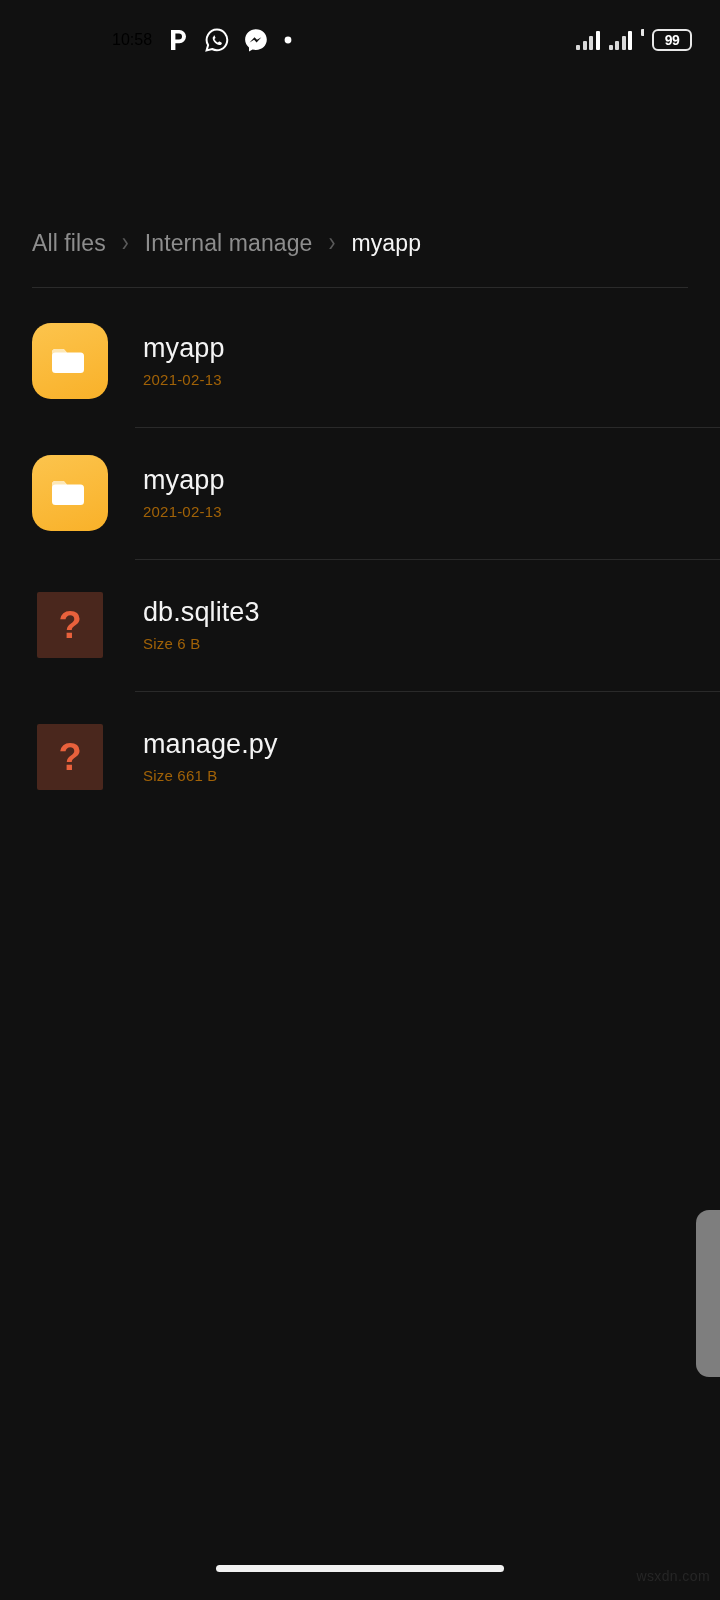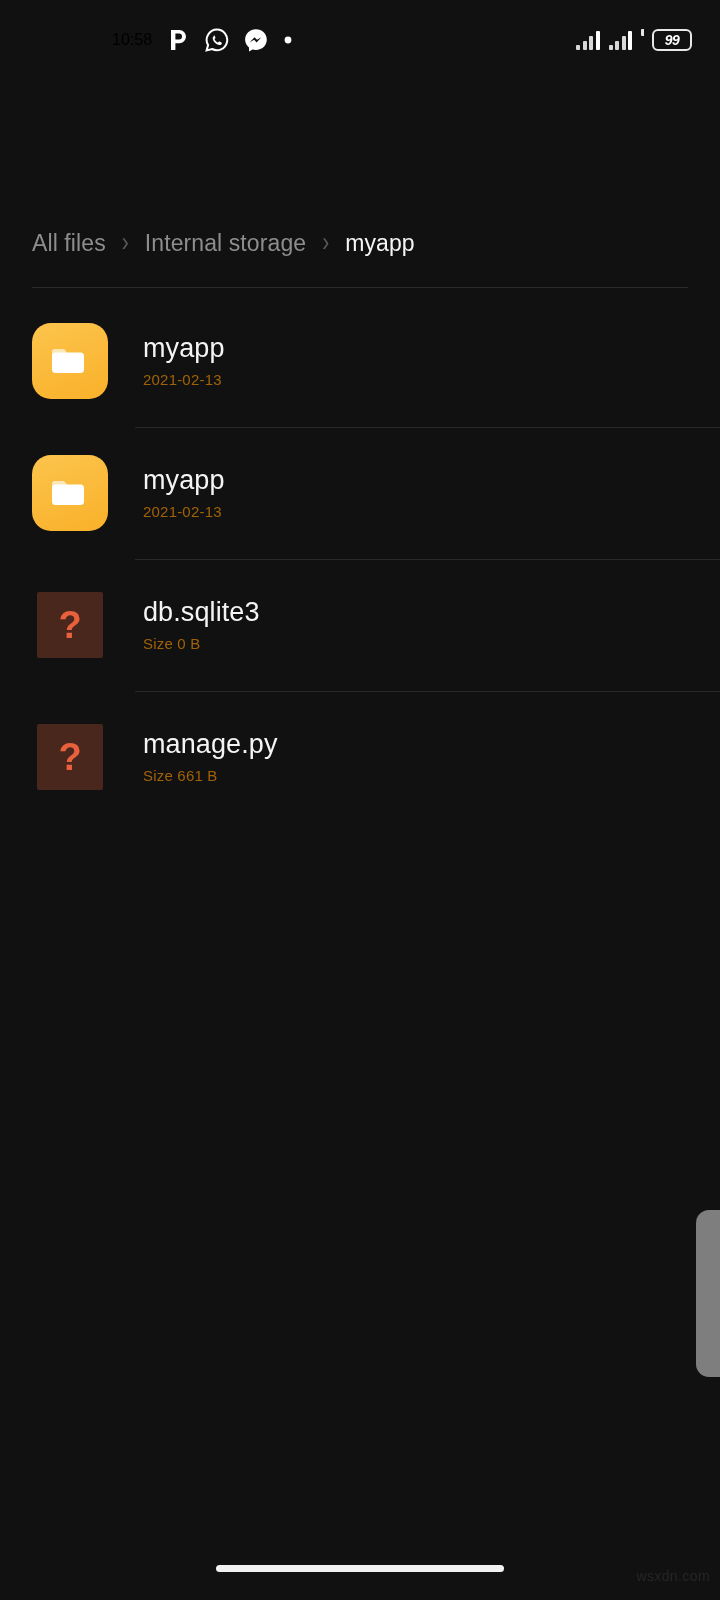--- a/index.html
+++ b/index.html
@@ -29,21 +29,21 @@
   #status-right {
     position:absolute; right:28px; top:0; height:80px;
     display:flex; align-items:center; gap:9px;
   }
   .sig-bars { display:flex; align-items:flex-end; gap:2.5px; height:20px; }
   .sig-bars i { display:block; width:4px; background:#d9d9d9; border-radius:1px; }
   .sig-bars i:nth-child(1){height:5px;}
   .sig-bars i:nth-child(2){height:9px;}
   .sig-bars i:nth-child(3){height:14px;}
   .sig-bars i:nth-child(4){height:19px; background:#ffffff;}
-  .batt-wrap { display:flex; align-items:flex-start; gap:8px;font-style:italic; }
+  .batt-wrap { display:flex; align-items:flex-start; gap:8px; }
   .batt-nub { width:3px; height:7px; background:#e6e6e6; border-radius:1px 0 0 1px; }
   .batt {
     width:40px; height:22px; border:2.2px solid #e8e8e8; border-radius:6px;
     display:flex; align-items:center; justify-content:center;
     color:#ffffff; font-size:14px; font-weight:700; letter-spacing:-0.5px;
   }
 
   
   #app-bar {
     position:absolute; top:96px; left:0;
@@ -198,21 +198,21 @@
         <span class="batt-nub"></span>
         <span class="batt">99</span>
       </span>
     </div>
   </div>
 
 
   <div id="breadcrumb">
     <span class="crumb">All files</span>
     <span class="crumb-sep">›</span>
-    <span class="crumb">Internal storage</span>
+    <span class="crumb">Internal manage</span>
     <span class="crumb-sep">›</span>
     <span class="crumb current">myapp</span>
   </div>
   <div id="breadcrumb-rule"></div>
 
   <div id="file-list">
 
     <div class="file-row">
       <div class="icon-slot">
         <div class="icon-folder">
@@ -242,21 +242,21 @@
         <div class="file-meta">2021-02-13</div>
       </div>
     </div>
 
     <div class="file-row">
       <div class="icon-slot">
         <div class="icon-unknown">?</div>
       </div>
       <div class="file-text">
         <div class="file-name">db.sqlite3</div>
-        <div class="file-meta">Size 0 B</div>
+        <div class="file-meta">Size 6 B</div>
       </div>
     </div>
 
     <div class="file-row">
       <div class="icon-slot">
         <div class="icon-unknown">?</div>
       </div>
       <div class="file-text">
         <div class="file-name">manage.py</div>
         <div class="file-meta">Size 661 B</div>

